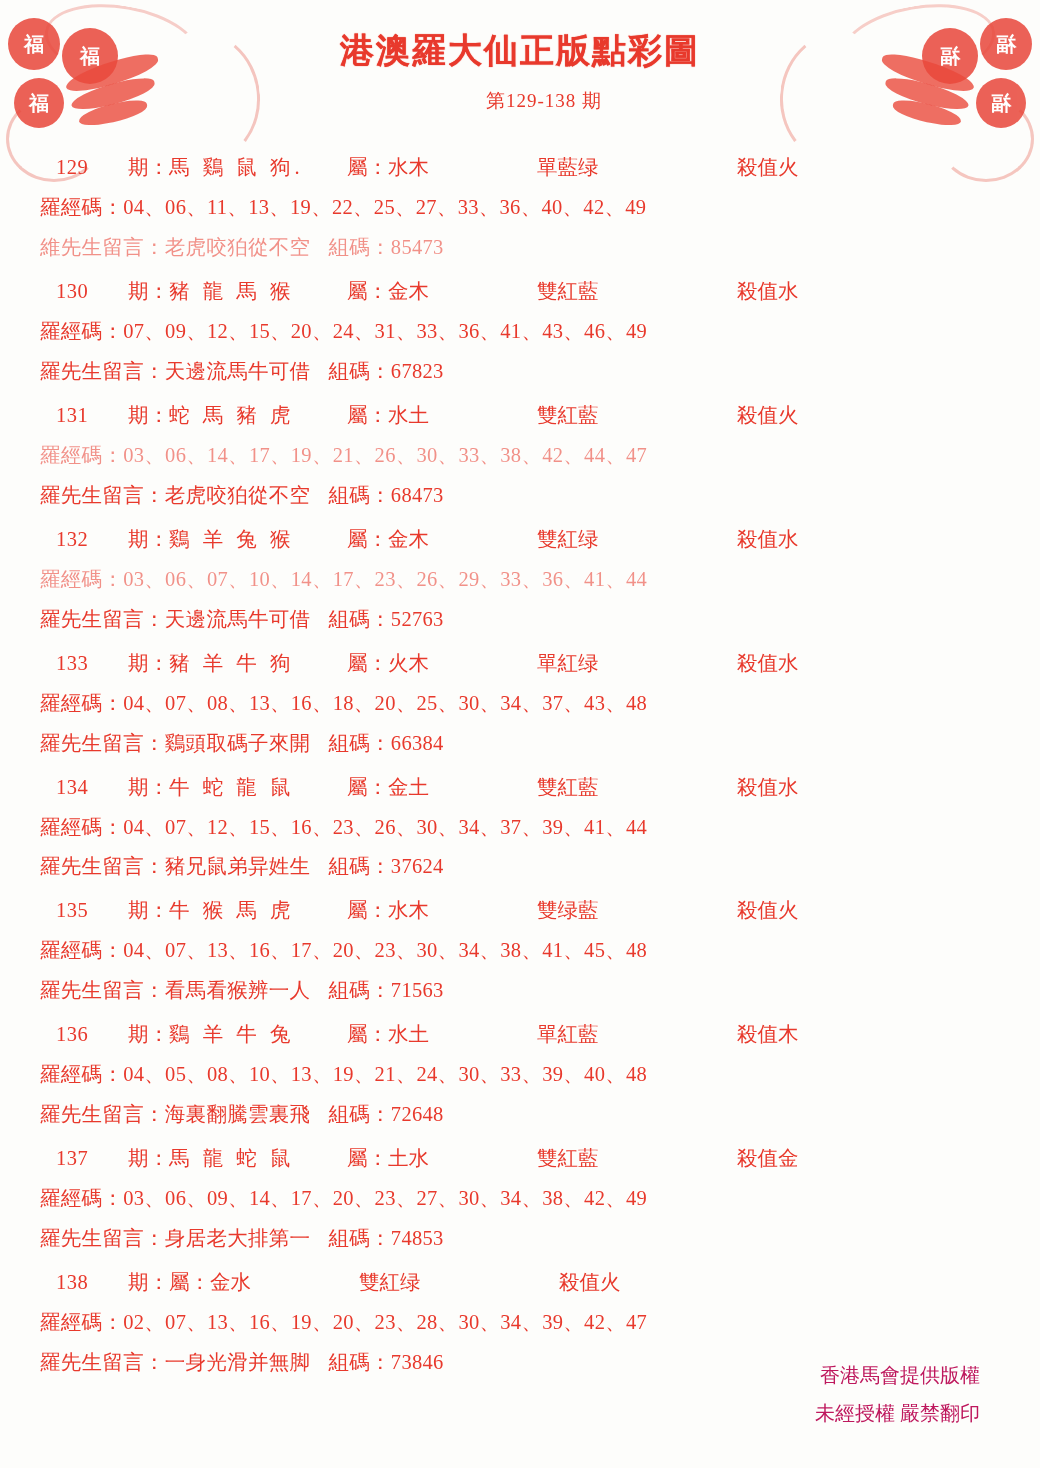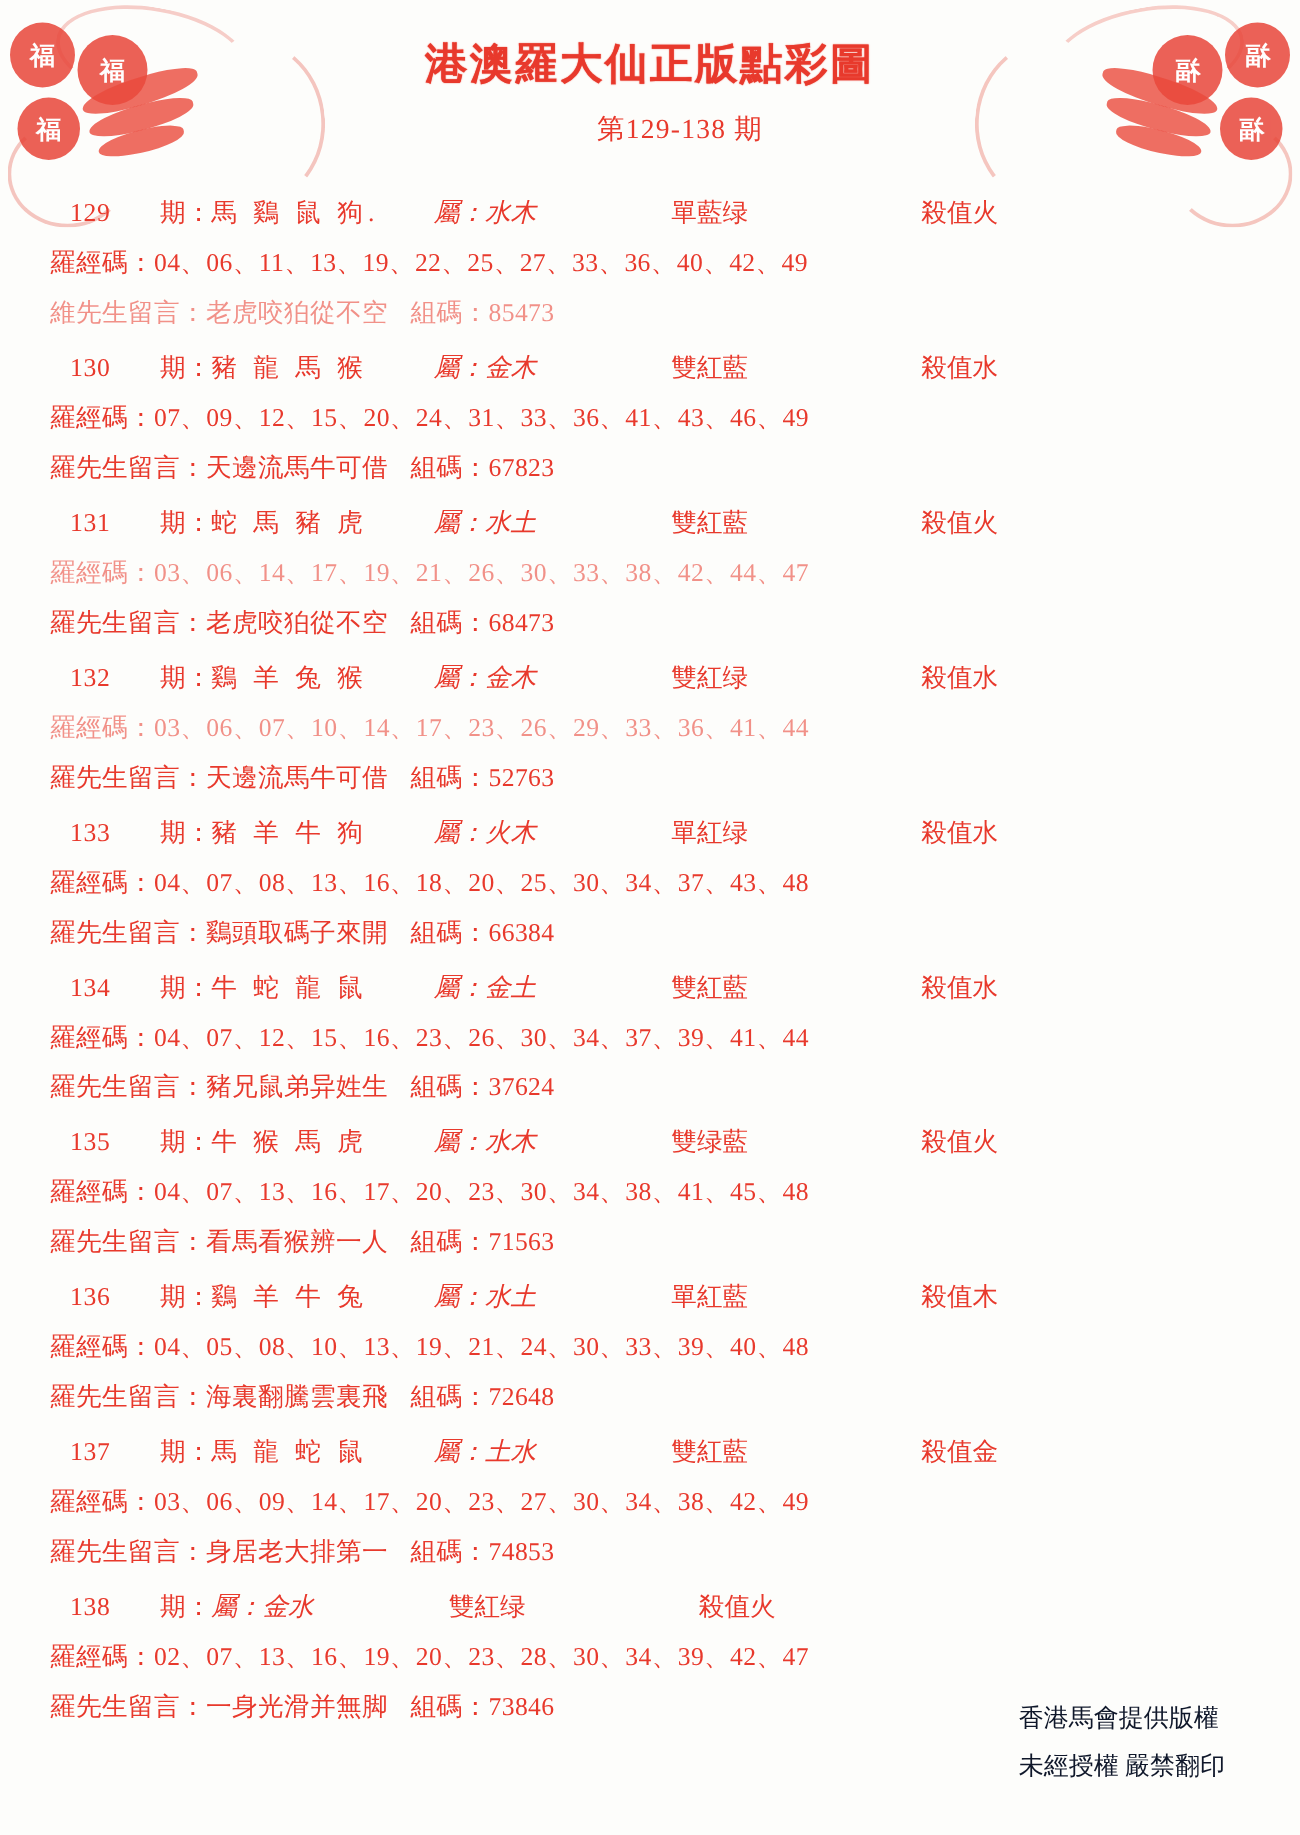--- a/index.html
+++ b/index.html
@@ -74,21 +74,21 @@
   }
   .title {
     font-size: 34px;
     font-weight: bold;
     letter-spacing: 2px;
     color: #e8392c;
     text-shadow: 0 0 1px #e8392c;
   }
   .subtitle {
     margin-top: 14px;
-    font-size: 22px;
+    font-size: 19px;
     color: #e8392c;
     letter-spacing: 1px;
     margin-left: 48px;
   }
 
   
   .sheet {
     position: relative;
     z-index: 2;
     margin: 34px 0 0 0;
@@ -102,41 +102,41 @@
     white-space: nowrap;
     color: #e8392c;
   }
   .line.head {
     display: flex;
     align-items: baseline;
     padding-left: 16px;
   }
   .head .period { width: 72px; flex: none; letter-spacing: .5px; }
   .head .animals { width: 178px; flex: none; letter-spacing: 4px; }
-  .head .elements { width: 190px; flex: none; font-style: italic; }
+  .head .elements { width: 190px; flex: none; }
   .head .colors { width: 200px; flex: none; }
   .head .kill { flex: none; font-family: Liberation Serif, serif; }
 
   .line.codes { letter-spacing: .3px; }
   .line.note { letter-spacing: .3px; }
   .note .msg { margin-right: 18px; text-align: right; }
 
   
   .faded { opacity: .55; }
 
   
   .footer {
     position: absolute;
     right: 60px;
     bottom: 36px;
-    text-align: left;
+    text-align: right;
     font-size: 20px;
     line-height: 1.9;
     z-index: 2;
-    color: #0f172a;
+    color: #be185d;
   }
 </style>
 </head>
 <body>
 
 <div class="corner tl">
   <div class="vine v1"></div>
   <div class="vine v2"></div>
   <div class="vine v3"></div>
   <div class="lantern l1">

